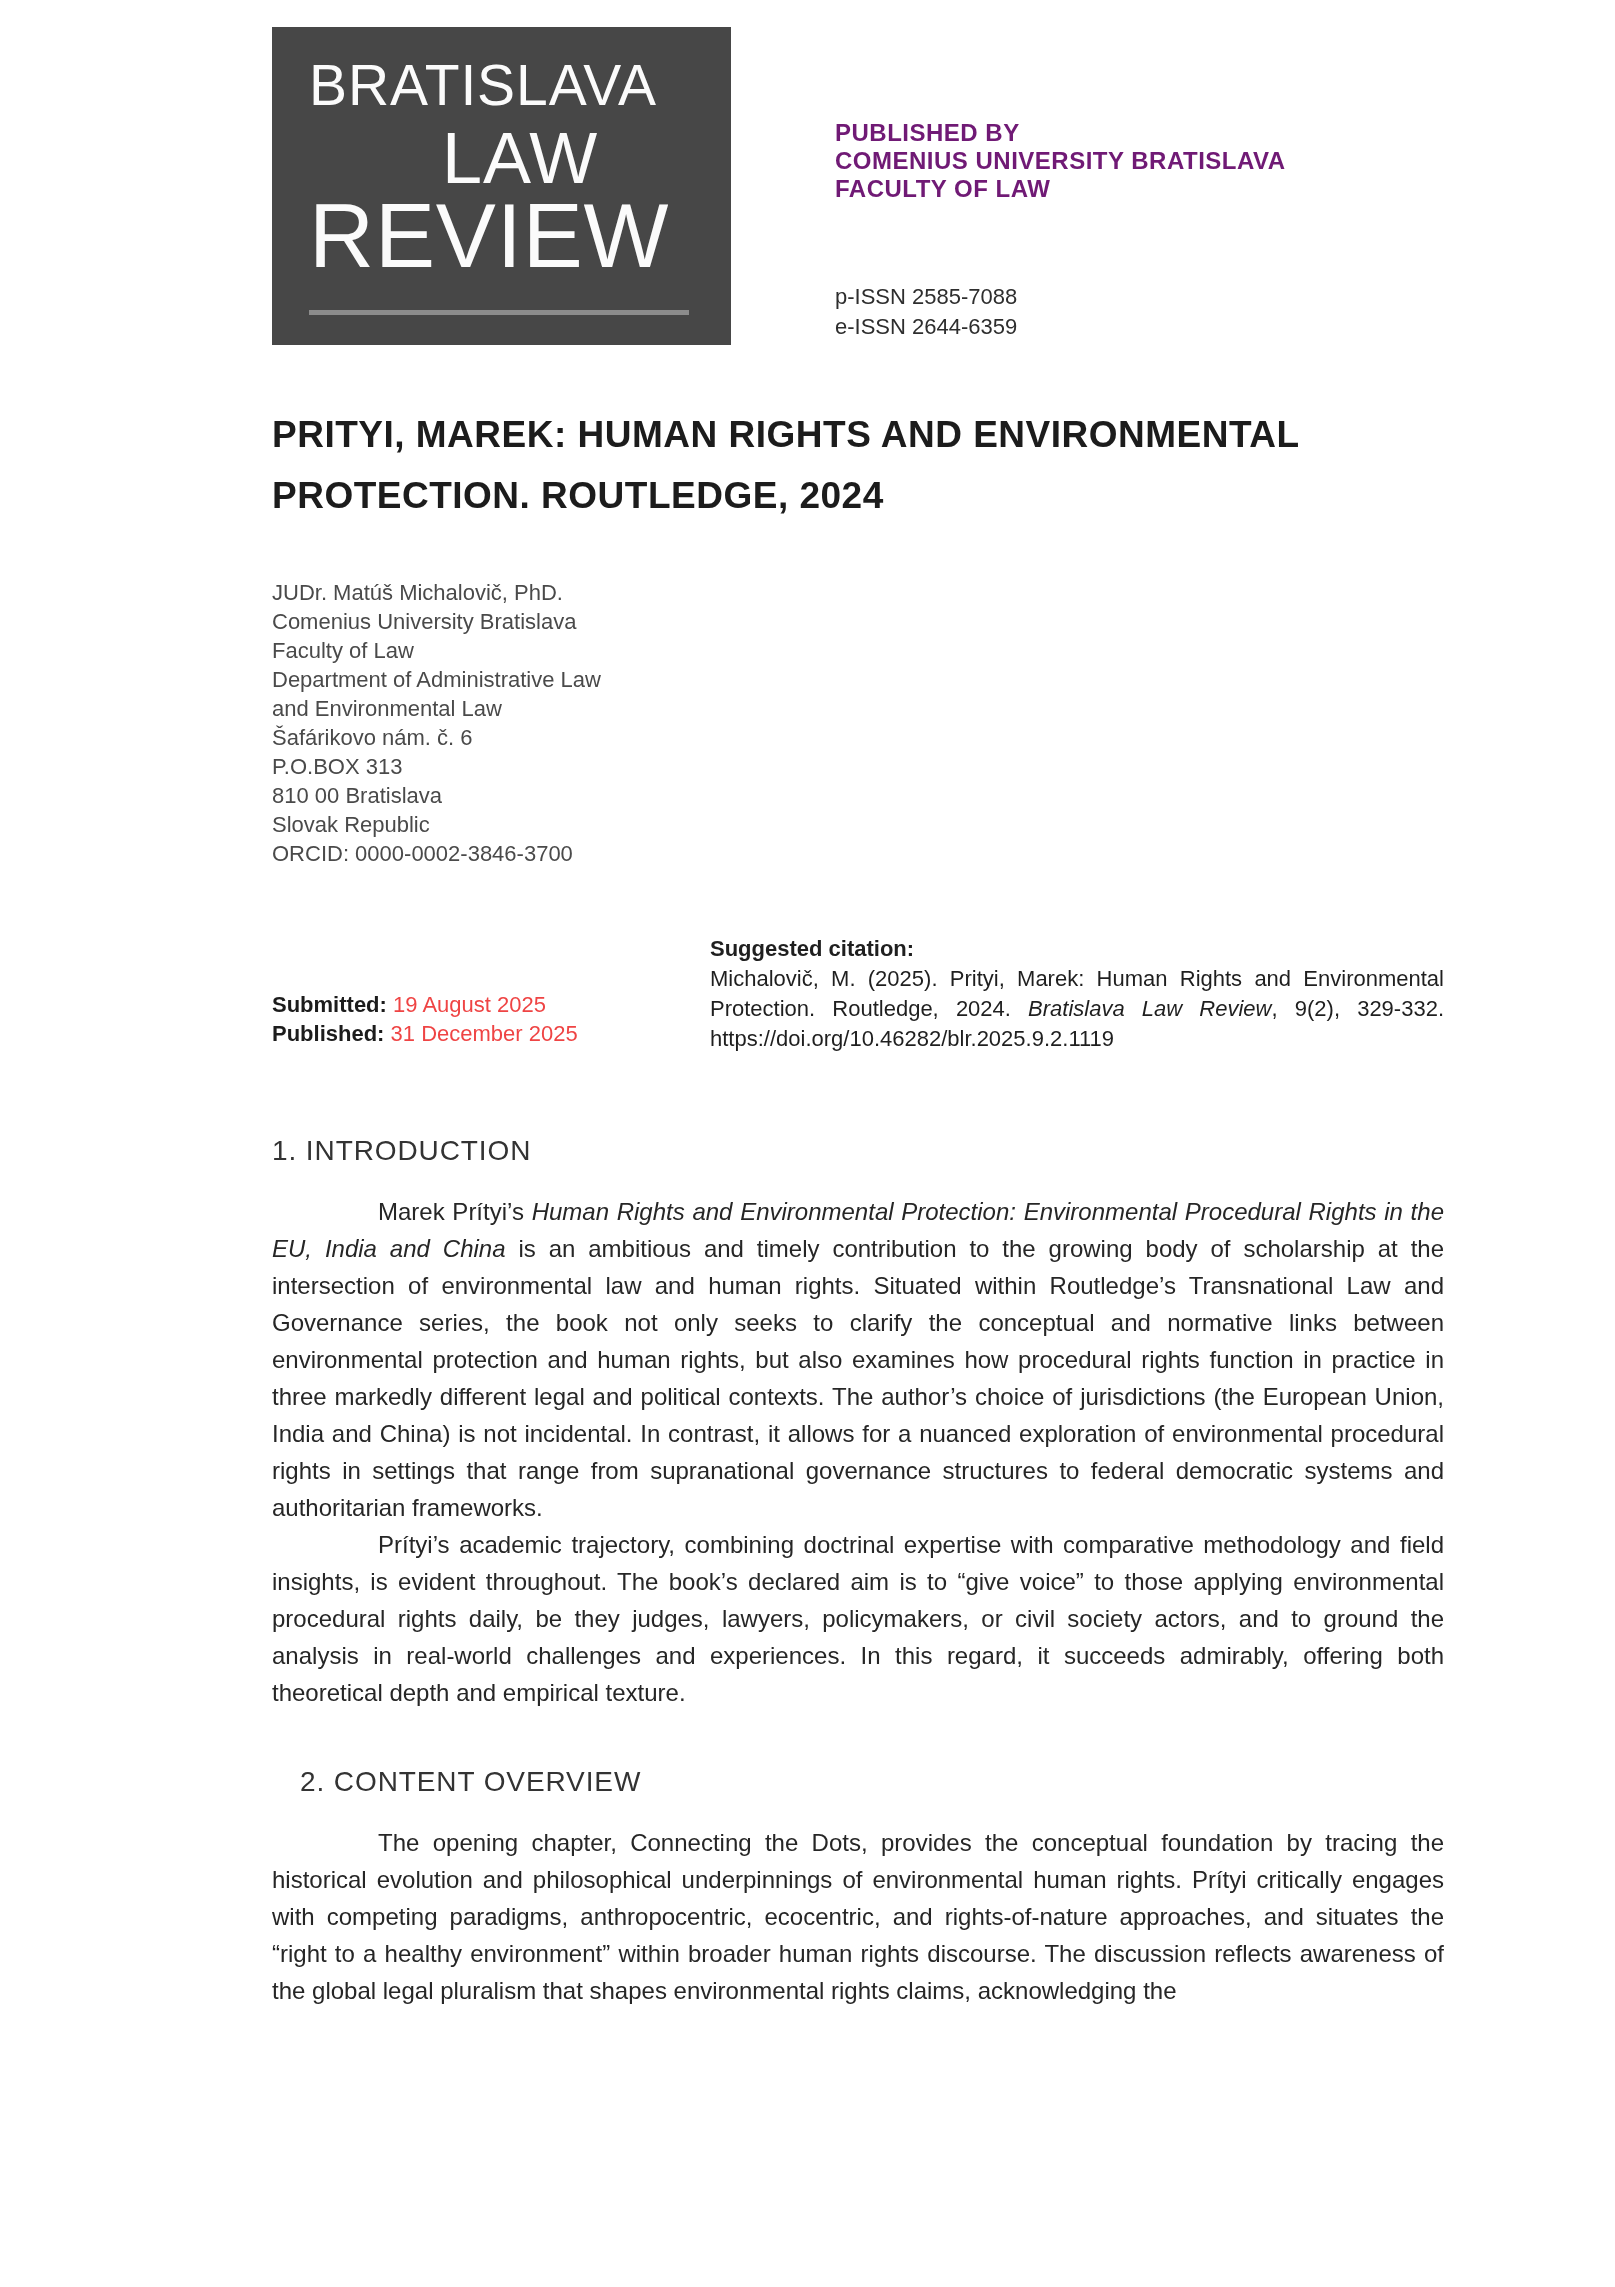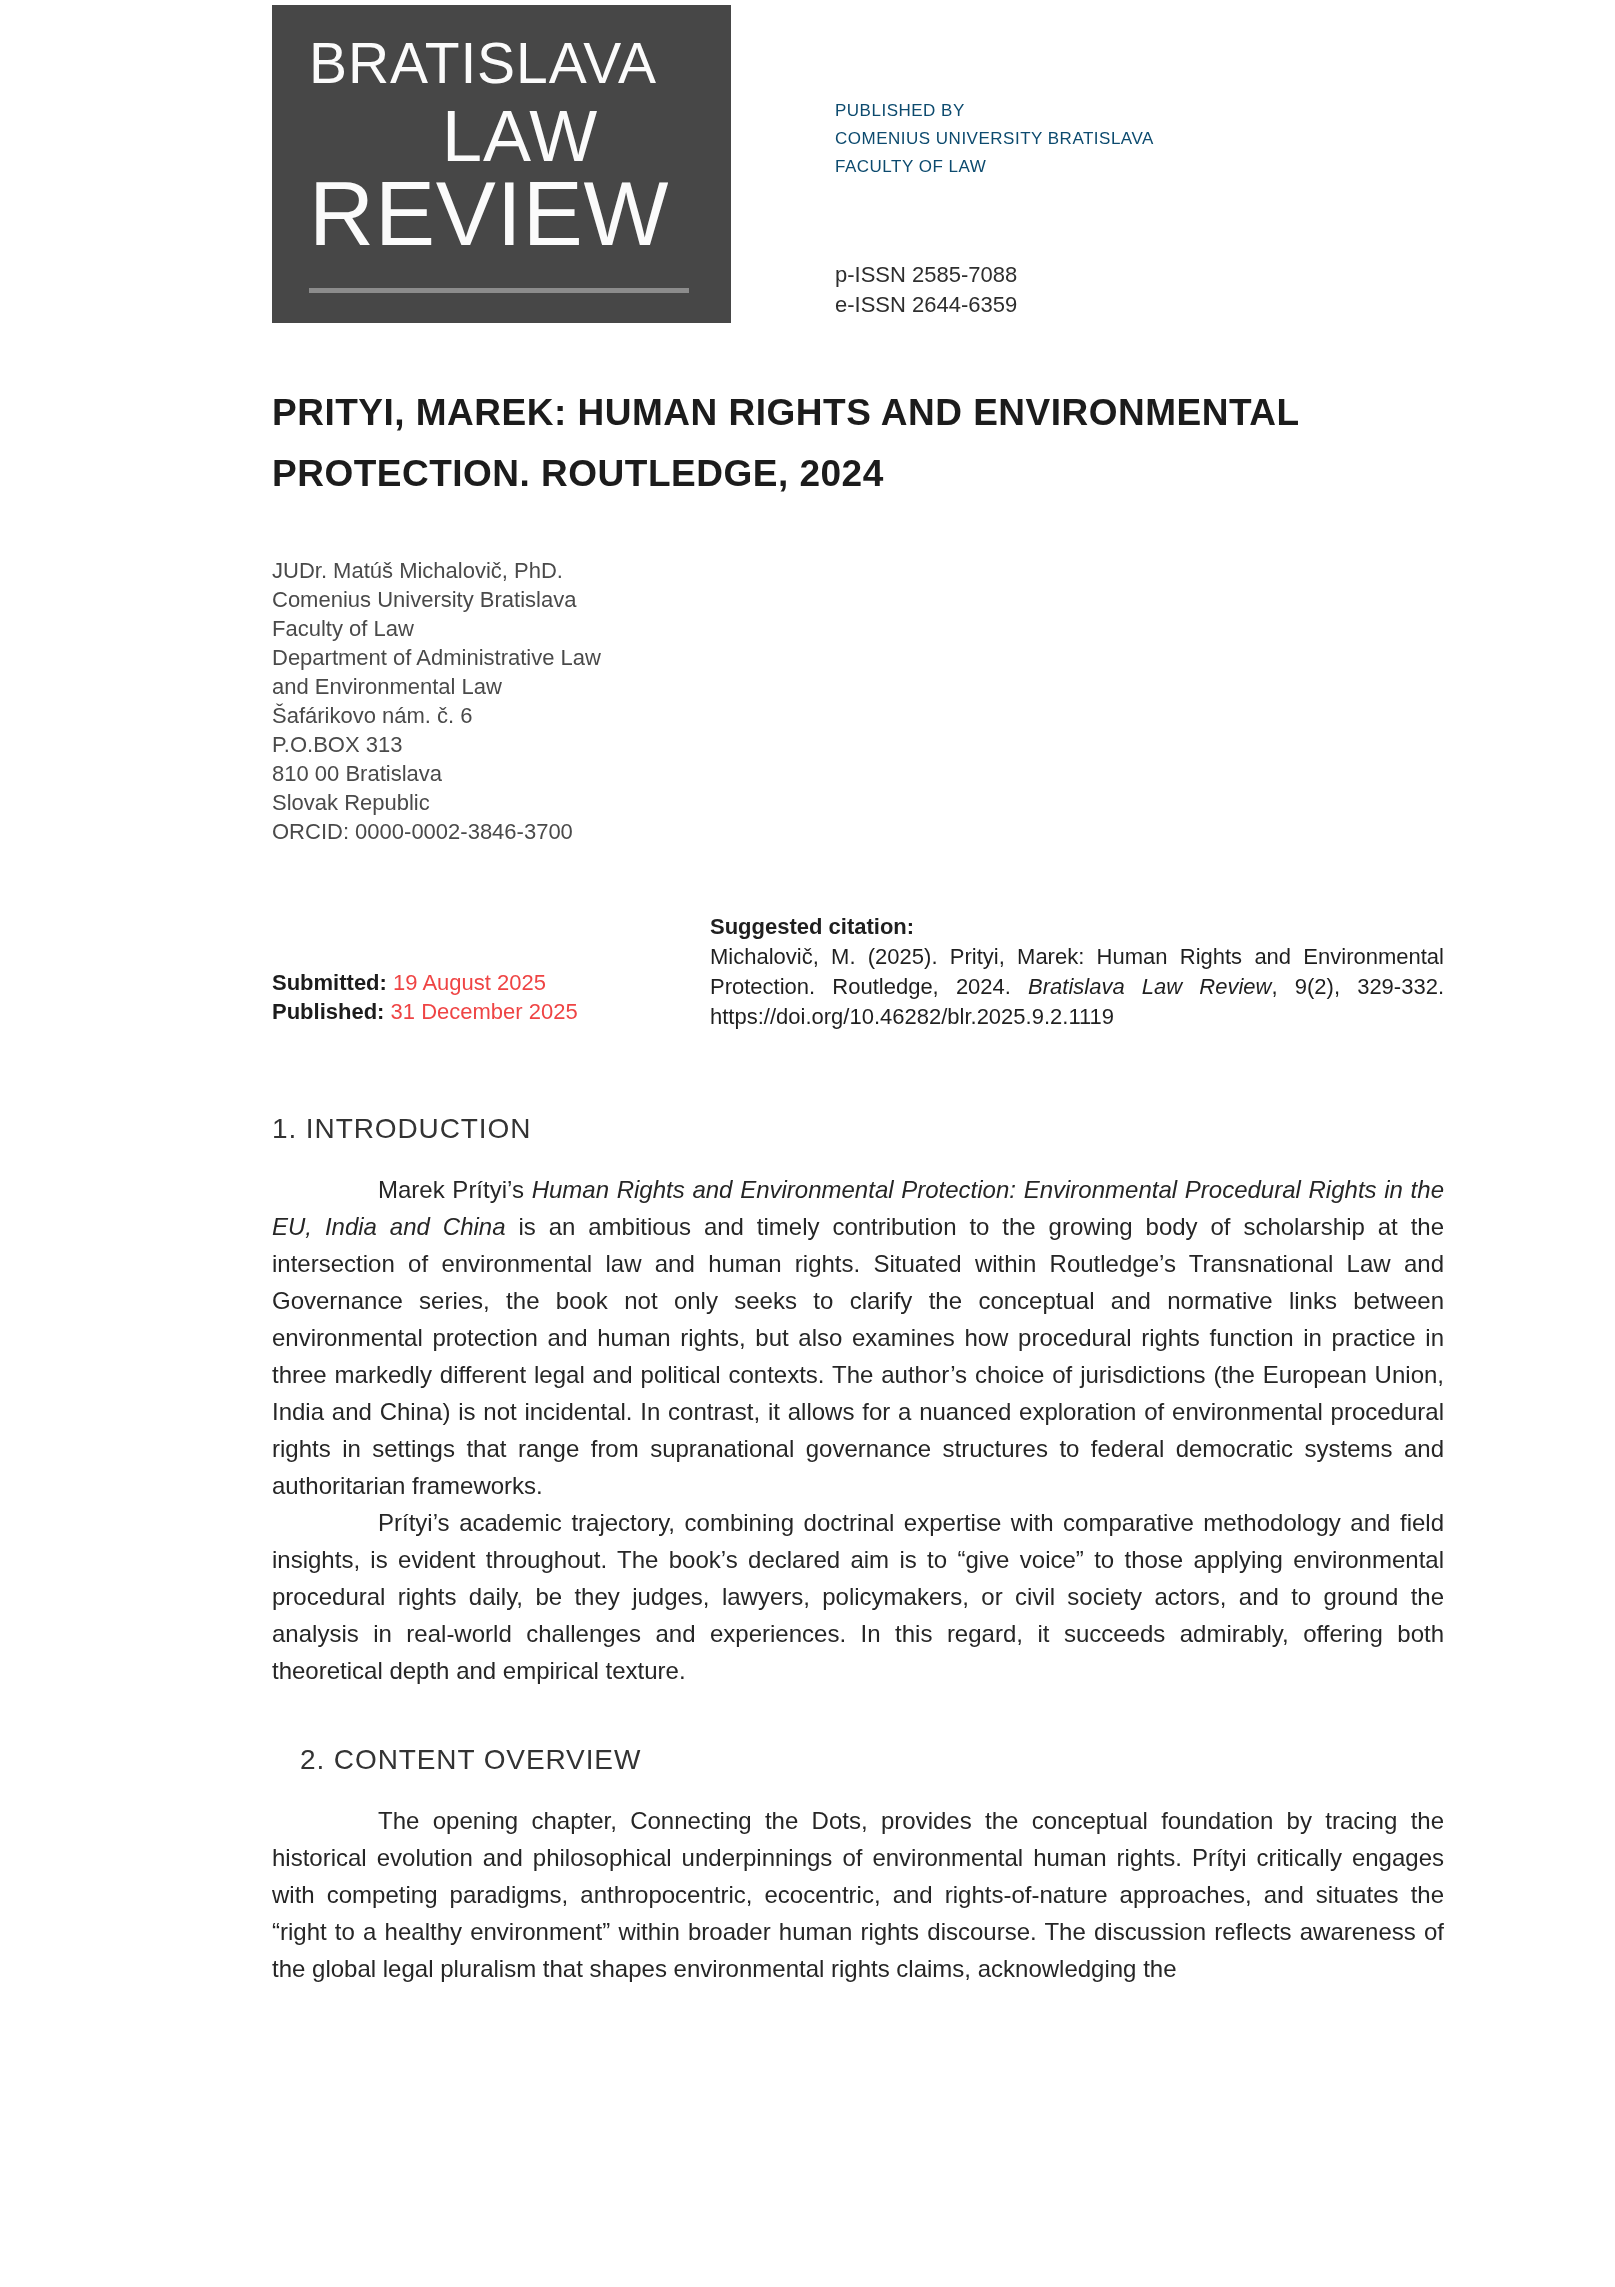--- a/index.html
+++ b/index.html
@@ -5,43 +5,43 @@
   * { margin: 0; padding: 0; box-sizing: border-box; }
   html, body { background: #ffffff; }
   .page {
     width: 1615px;
     height: 2288px;
     background: #ffffff;
     position: relative;
     overflow: hidden;
     font-family: "Liberation Sans", sans-serif;
     color: #262626;
-    padding: 5px 171px 0 272px;
+    padding: 27px 171px 0 272px;
   }
 
   
   .masthead { display: flex; align-items: flex-start; }
   .logo-box {
     width: 459px;
     height: 318px;
     background: #474747;
     color: #fbfbfb;
     padding: 29.5px 0 0 37px;
     flex: none;
   }
   .logo-line { font-weight: 300; letter-spacing: 0.9px; }
   .logo-l1 { font-size: 57px; line-height: 57px; }
   .logo-l2 { font-size: 72px; line-height: 74px; margin-top: 7.4px; text-align: center; }
   .logo-l3 { font-size: 90px; line-height: 74px; margin-top: 3.7px; }
   .logo-rule { width: 380px; height: 5.5px; background: #8c8c8c; margin-top: 37px; }
 
   .masthead-right { margin-left: 104px; padding-top: 92px; }
   .published-by {
-    font-size: 17px; line-height: 28px; font-weight: 400;
-    letter-spacing: 0.5px; color: #0c4a6e;
+    font-size: 24px; line-height: 28px; font-weight: 700;
+    letter-spacing: 0.5px; color: #701a75;
   }
   .issn { margin-top: 79px; font-size: 22px; line-height: 30px; font-weight: 300; color: #2e2e2e; }
 
   
   .article-title {
     margin-top: 59px;
     font-size: 37px;
     font-weight: 700;
     line-height: 61px;
     letter-spacing: 0.5px;

